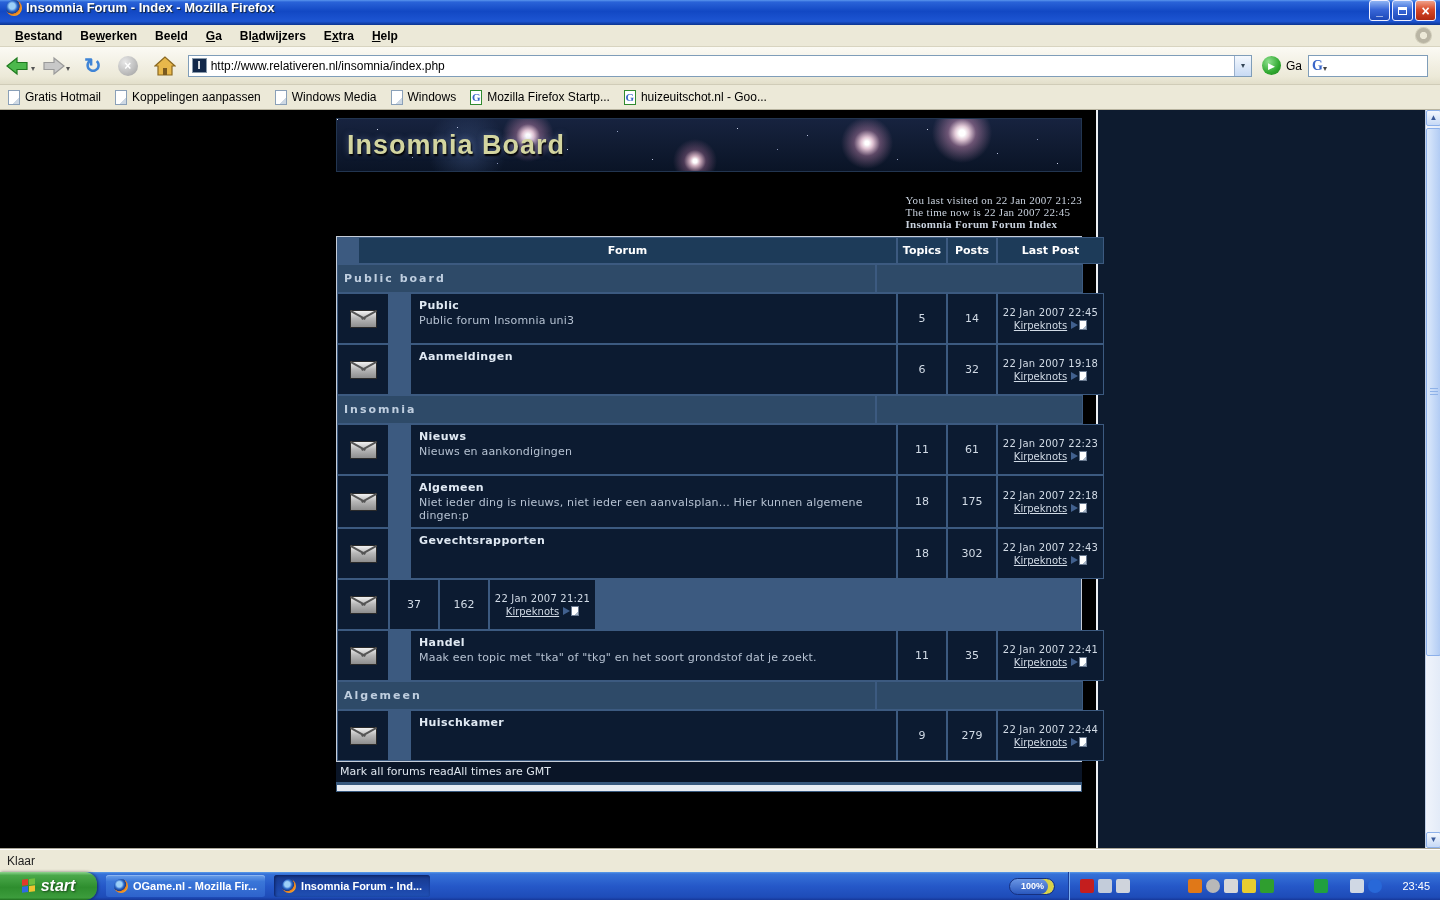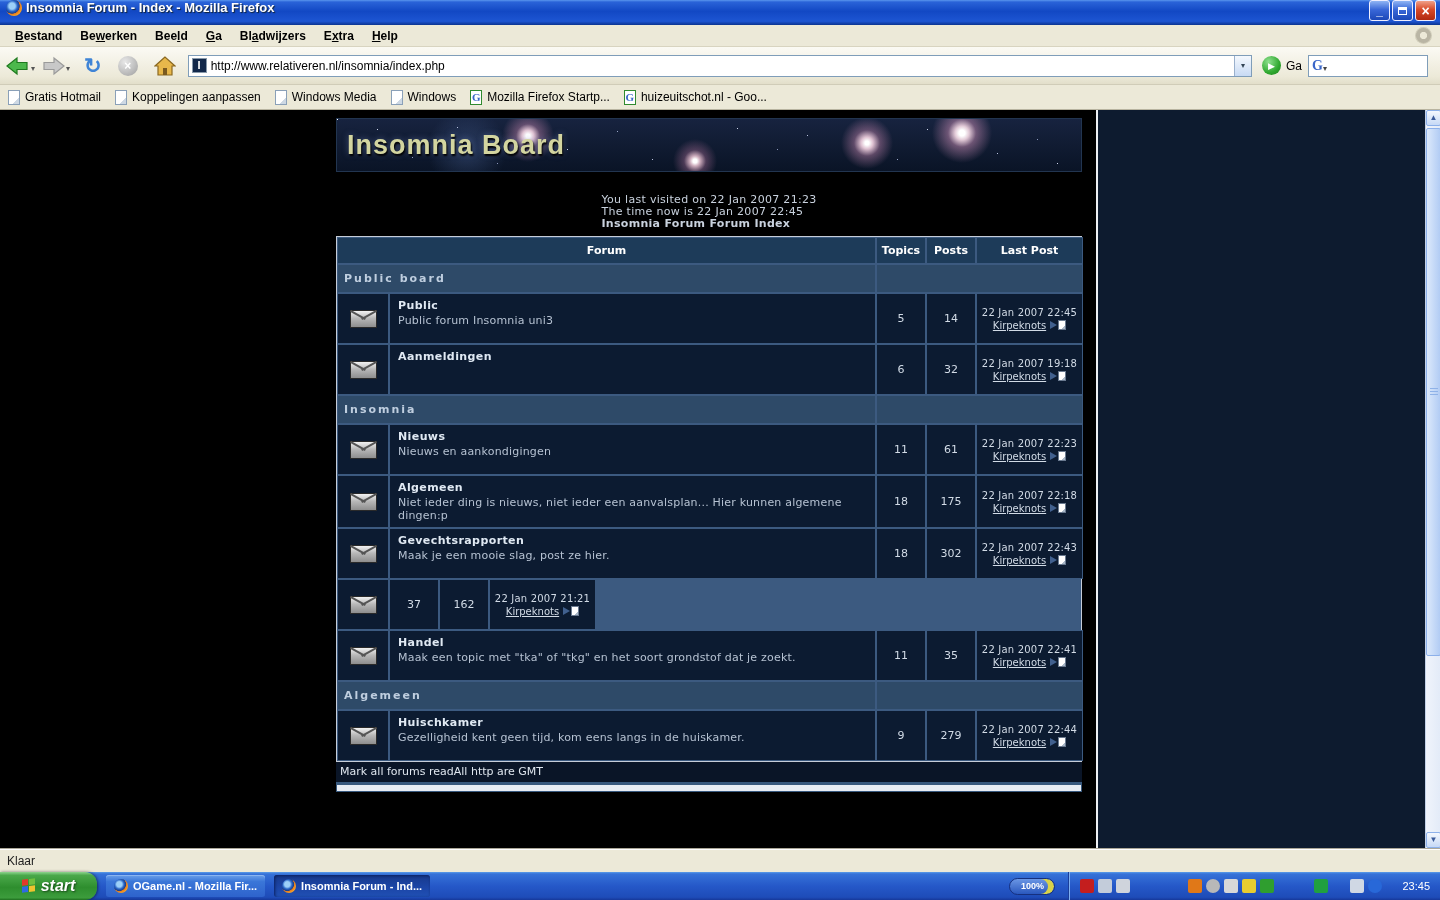--- a/index.html
+++ b/index.html
@@ -90,30 +90,30 @@
       230px 30px 0 #cdd4ea, 280px 12px 0 #9aa6c8, 315px 40px 0 #b8c2de, 400px 9px 0 #cdd4ea,
       440px 30px 0 #8a96ba, 470px 16px 0 #b8c2de, 560px 40px 0 #9aa6c8, 590px 10px 0 #cdd4ea,
       660px 34px 0 #b8c2de, 700px 20px 0 #8a96ba, 720px 44px 0 #cdd4ea; }
   .banner-title { position:absolute; left:10px; top:11px; font-size:27px; font-weight:bold;
     color:#d3d5a0; letter-spacing:1px; text-shadow:1px 2px 2px #000, 0 0 6px rgba(120,140,200,.5);
     font-family:"Liberation Sans",sans-serif; }
 
   .user-links { margin-top:7px; text-align:right; font-size:11px; line-height:12.5px; }
   .user-links div { color:#c9d4e2; letter-spacing:.5px; }
 
-  .visit-row { display:flex; justify-content:center; margin-top:22px; font-size:11px; line-height:12px; }
+  .visit-row { display:flex; justify-content:flex-end; margin-top:22px; font-size:11px; line-height:12px;font-family:Liberation Serif, serif; }
   .visit-left div, .visit-right div { color:#c9d2de; letter-spacing:.3px; }
   .index-link { color:#93abce; font-weight:bold; }
   .visit-right { text-align:right; }
 
   .ftable { margin-top:6px; border:1px solid #c6cdd8; background:#3c5a80; }
   .frow { display:flex; }
   .fcell { border:1px solid #3c5a80; }
   .c-icon  { width:52px;  flex:none; display:flex; align-items:center; justify-content:center; }
-  .c-name  { width:487px; flex:none; padding:5px 8px; }
+  .c-name  { width:487px; flex:none; padding:5px 8px;margin-left:21px; }
   .c-top   { width:50px;  flex:none; display:flex; align-items:center; justify-content:center; }
   .c-post  { width:50px;  flex:none; display:flex; align-items:center; justify-content:center; }
   .c-last  { width:107px; flex:none; display:flex; flex-direction:column; align-items:center; justify-content:center; }
 
   .hrow .fcell { background:#1d3b59; color:#fff; font-weight:bold; font-size:11px;
     display:flex; align-items:center; justify-content:center; padding:6px 0; }
   .hrow .c-name { width:539px; }           
   .catrow .fcell { background:#2e4a68; }
   .cat-label { width:539px; flex:none; padding:7px 6px; color:#bfcedf; font-weight:bold;
     font-size:11px; letter-spacing:2px; }
@@ -405,21 +405,20 @@
         <span class="goto-page"></span>
       </span>
     </div>
   </div>
             <div class="frow forumrow">
     <div class="fcell c-icon">
       <span class="env"></span>
     </div>
     <div class="fcell c-name">
       <div class="fname">Gevechtsrapporten</div>
-      <div class="fdesc">Maak je een mooie slag, post ze hier.</div>
     </div>
     <div class="fcell c-top fnum">18</div>
     <div class="fcell c-post fnum">302</div>
     <div class="fcell c-last">
       <span class="fdate">22 Jan 2007 22:43</span>
       <span class="fby">
         <span class="by-link">Kirpeknots</span>
         <span class="goto-arrow"></span>
         <span class="goto-page"></span>
       </span>
@@ -462,39 +461,38 @@
             <div class="frow catrow">
     <div class="fcell cat-label">Algemeen</div>
     <div class="fcell cat-rest"></div>
   </div>
             <div class="frow forumrow">
     <div class="fcell c-icon">
       <span class="env"></span>
     </div>
     <div class="fcell c-name">
       <div class="fname">Huischkamer</div>
-      <div class="fdesc">Gezelligheid kent geen tijd, kom eens langs in de huiskamer.</div>
     </div>
     <div class="fcell c-top fnum">9</div>
     <div class="fcell c-post fnum">279</div>
     <div class="fcell c-last">
       <span class="fdate">22 Jan 2007 22:44</span>
       <span class="fby">
         <span class="by-link">Kirpeknots</span>
         <span class="goto-arrow"></span>
         <span class="goto-page"></span>
       </span>
     </div>
   </div>
           </div>
       </div>
 
       <div class="tfooter">
         <span class="mark-read">Mark all forums read</span>
-        <span class="gmt">All http are GMT</span>
+        <span class="gmt">All times are GMT</span>
       </div>
       <div class="bottom-bar"></div>
       <div class="cutoff-strip"></div>
     </div>
 
     <div class="scrollbar">
       <div class="sb-btn sb-up">▲</div>
       <div class="sb-thumb">
         <span class="sb-grip"></span>
       </div>

